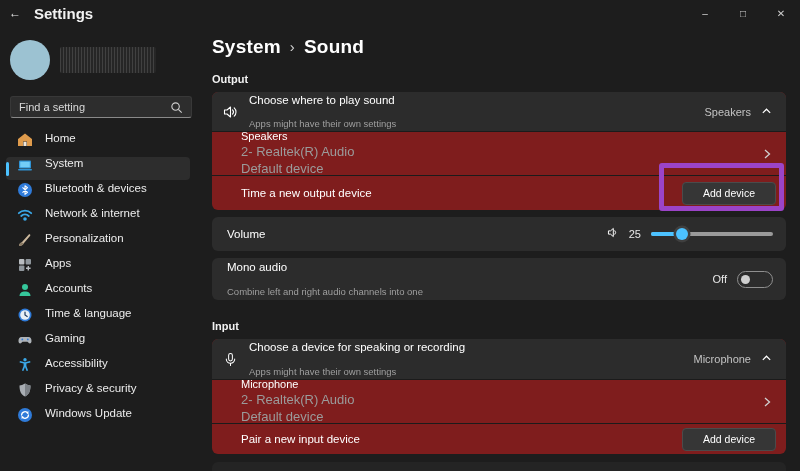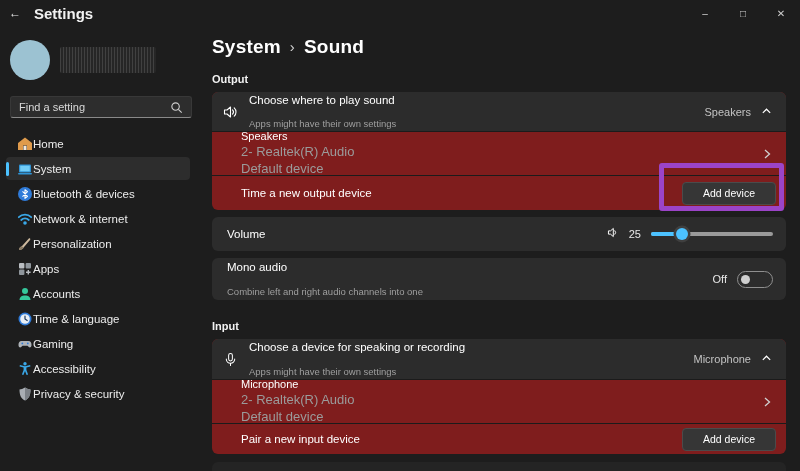--- a/index.html
+++ b/index.html
@@ -27,21 +27,21 @@
   .profile { display:flex; align-items:center; margin:4px 0 0 10px; height:44px; }
   .avatar { width:40px; height:40px; border-radius:50%; background:#9cc2d2; flex:0 0 40px; }
   .redacted { width:96px; height:26px; margin-left:10px; border-radius:2px;
     background:repeating-linear-gradient(90deg,#414141 0px,#414141 1px,#262626 1px,#262626 3px); }
   .searchbox { position:relative; margin:14px 4px 0 10px; height:22px; background:#2d2d2d;
     border:1px solid #383838; border-bottom:1px solid #898989; border-radius:3px;
     display:flex; align-items:center; padding:0 8px; }
   .searchbox .ph { font-size:11px; color:#d9d9d9; }
   .searchbox .sicon { margin-left:auto; display:flex; }
   nav { margin-top:14px; }
-  .nav-item { position:relative; display:flex; align-items:center; 
+  .nav-item { position:relative; display:flex; align-items:flex-start; gap:12px;
     height:23px; margin:0 6px 2px 6px; padding-left:11px; border-radius:4px; font-size:11.5px; color:#ececec; }
   .nav-item.selected { background:#2d2d2d; }
   .nav-item.selected::before { content:""; position:absolute; left:0; top:4.5px;
     width:3px; height:14px; border-radius:2px; background:var(--accent,#4cc2ff); }
   .nav-ic { width:16px; height:16px; display:flex; flex:0 0 16px; }
   .nav-ic svg { width:16px; height:16px; }
 
   
   .breadcrumb { margin-top:10px; font-size:19px; font-weight:600; letter-spacing:.2px;
     display:flex; align-items:center; gap:9px; }
@@ -225,20 +225,31 @@
         </div>
         <div class="nav-item">
           <span class="nav-ic">
               <svg viewBox="0 0 16 16">
                 <path d="M8 1.5 C10 2.8 12 3.3 13.5 3.4 C13.5 9 12 12.5 8 14.5 C4 12.5 2.5 9 2.5 3.4 C4 3.3 6 2.8 8 1.5 Z" fill="#a9aeb4"></path>
                 <path d="M8 1.5 C10 2.8 12 3.3 13.5 3.4 C13.5 9 12 12.5 8 14.5 Z" fill="#7c8187"></path>
               </svg>
             </span>
           <span>Privacy &amp; security</span>
         </div>
+        <div class="nav-item">
+          <span class="nav-ic">
+              <svg viewBox="0 0 16 16">
+                <circle cx="8" cy="8" r="7" fill="#2f7bd9"></circle>
+                <path d="M4.6 8 A3.4 3.4 0 0 1 10.9 6.3 M11.4 8 A3.4 3.4 0 0 1 5.1 9.7" stroke="#fff" stroke-width="1.3" fill="none" stroke-linecap="round"></path>
+                <path d="M11.4 3.9 L11.3 6.5 L8.8 6 Z" fill="#fff"></path>
+                <path d="M4.6 12.1 L4.7 9.5 L7.2 10 Z" fill="#fff"></path>
+              </svg>
+            </span>
+          <span>Windows Update</span>
+        </div>
       </nav>
     </aside>
 
     <main>
       <h1 class="breadcrumb">
         <span>System</span>
         <span class="sep">›</span>
         <span>Sound</span>
       </h1>
 

